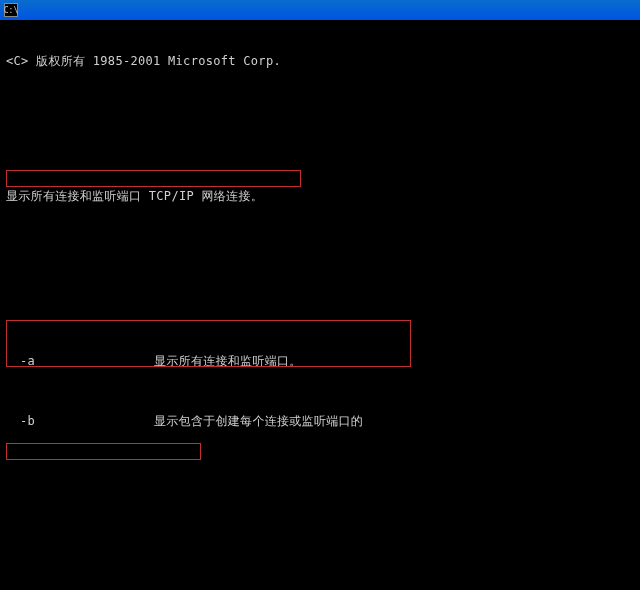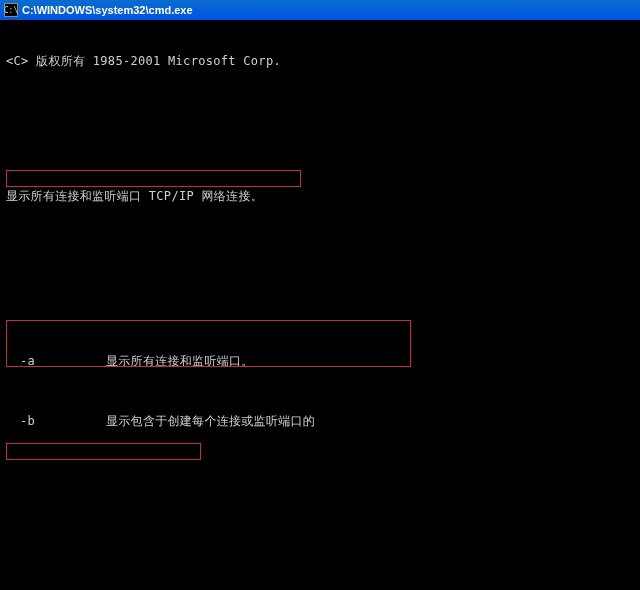--- a/index.html
+++ b/index.html
@@ -49,34 +49,34 @@
       display: flex;
       position: relative;
     }
     .flag-col {
       width: 100px;
       padding-left: 14px;
       flex-shrink: 0;
     }
     .desc-col {
       flex: 1;
+      margin-left: 48px;
     }
     .box-red {
       border: 1px solid #c03030;
       position: absolute;
       pointer-events: none;
     }
     .box-wrap { position: relative; }
   </style>
 </head>
 <body>
 
 <div class="titlebar">
   <span class="icon-box">C:\</span>
-  <span>C:\WINDOWS\system32\cmd.exe</span>
 </div>
 
 <div class="terminal box-wrap">
   <div class="line">&lt;C&gt; 版权所有 1985-2001 Microsoft Corp.</div>
   <div class="line"></div>
   <div class="line"></div>
   <div class="line">显示所有连接和监听端口 TCP/IP 网络连接。</div>
   <div class="line"></div>
   <div class="line"></div>
 

